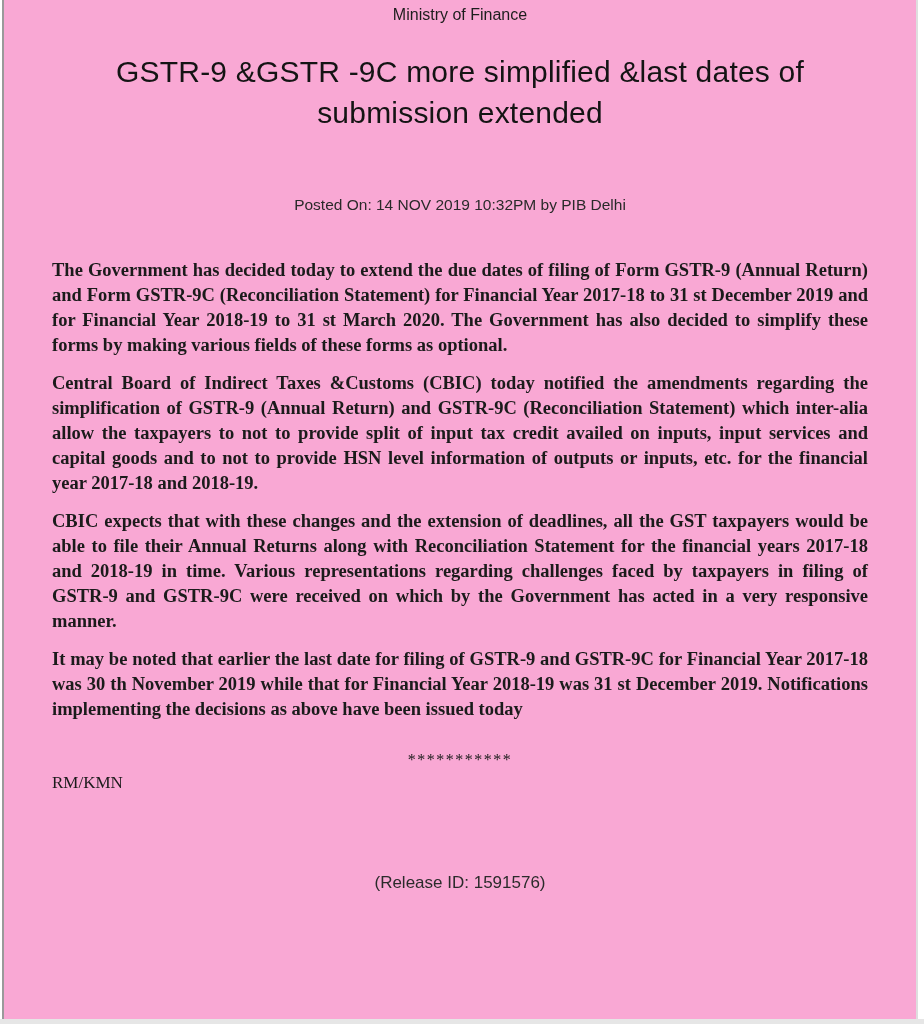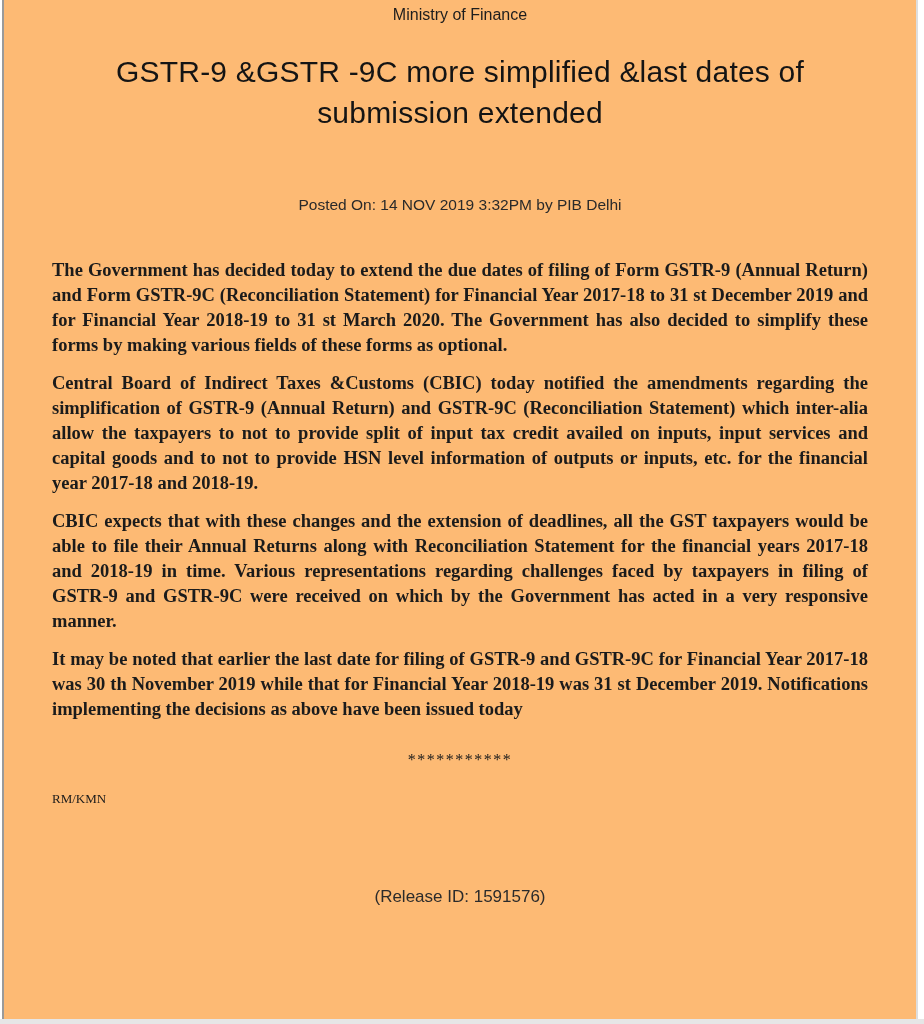--- a/index.html
+++ b/index.html
@@ -30,21 +30,21 @@
   .edge-bottom {
     position: absolute;
     left: 0; top: 1019px;
     width: 924px; height: 5px;
     background: #e6e6e6;
   }
   .page {
     position: absolute;
     left: 4px; top: 0;
     width: 912px; height: 1019px;
-    background: #fdba74;
+    background: #f9a8d4;
   }
   .ministry {
     padding-top: 5px;
     text-align: center;
     font-size: 16px;
     line-height: 20px;
     color: #1d1d1d;
     font-family: "Liberation Sans", sans-serif;
   }
   .title {
@@ -81,23 +81,23 @@
   }
   .separator {
     margin-top: 29px;
     text-align: center;
     font-family: "Liberation Serif", serif;
     font-size: 16px;
     letter-spacing: 1.5px;
     color: #1b1b1b;
   }
   .signature {
-    margin-top: 22px;
+    margin-top: 4px;
     font-family: "Liberation Serif", serif;
-    font-size: 13px;
+    font-size: 17px;
     color: #1b1b1b;
     text-align: left;
   }
   .release {
     margin-top: 80px;
     font-family: "Liberation Sans", sans-serif;
     font-size: 17px;
     color: #2b2b2b;
     text-align: center;
   }
@@ -108,21 +108,21 @@
 <div class="edge-left"></div>
 <div class="edge-right"></div>
 <div class="edge-bottom"></div>
 
 <div class="page">
 
   <div class="ministry">Ministry of Finance</div>
 
   <h1 class="title">GSTR-9 &amp;GSTR -9C more simplified &amp;last dates of submission extended</h1>
 
-  <div class="posted">Posted On: 14 NOV 2019 3:32PM by PIB Delhi</div>
+  <div class="posted">Posted On: 14 NOV 2019 10:32PM by PIB Delhi</div>
 
   <div class="content">
     <p>The Government has decided today to extend the due dates of filing of Form GSTR-9 (Annual Return) and Form GSTR-9C (Reconciliation Statement) for Financial Year 2017-18 to 31 st December 2019 and for Financial Year 2018-19 to 31 st March 2020. The Government has also decided to simplify these forms by making various fields of these forms as optional.</p>
     <p>Central Board of Indirect Taxes &amp;Customs (CBIC) today notified the amendments regarding the simplification of GSTR-9 (Annual Return) and GSTR-9C (Reconciliation Statement) which inter-alia allow the taxpayers to not to provide split of input tax credit availed on inputs, input services and capital goods and to not to provide HSN level information of outputs or inputs, etc. for the financial year 2017-18 and 2018-19.</p>
     <p>CBIC expects that with these changes and the extension of deadlines, all the GST taxpayers would be able to file their Annual Returns along with Reconciliation Statement for the financial years 2017-18 and 2018-19 in time. Various representations regarding challenges faced by taxpayers in filing of GSTR-9 and GSTR-9C were received on which by the Government has acted in a very responsive manner.</p>
     <p>It may be noted that earlier the last date for filing of GSTR-9 and GSTR-9C for Financial Year 2017-18 was 30 th November 2019 while that for Financial Year 2018-19 was 31 st December 2019. Notifications implementing the decisions as above have been issued today</p>
 
     <div class="separator">***********</div>
 
     <div class="signature">RM/KMN</div>

